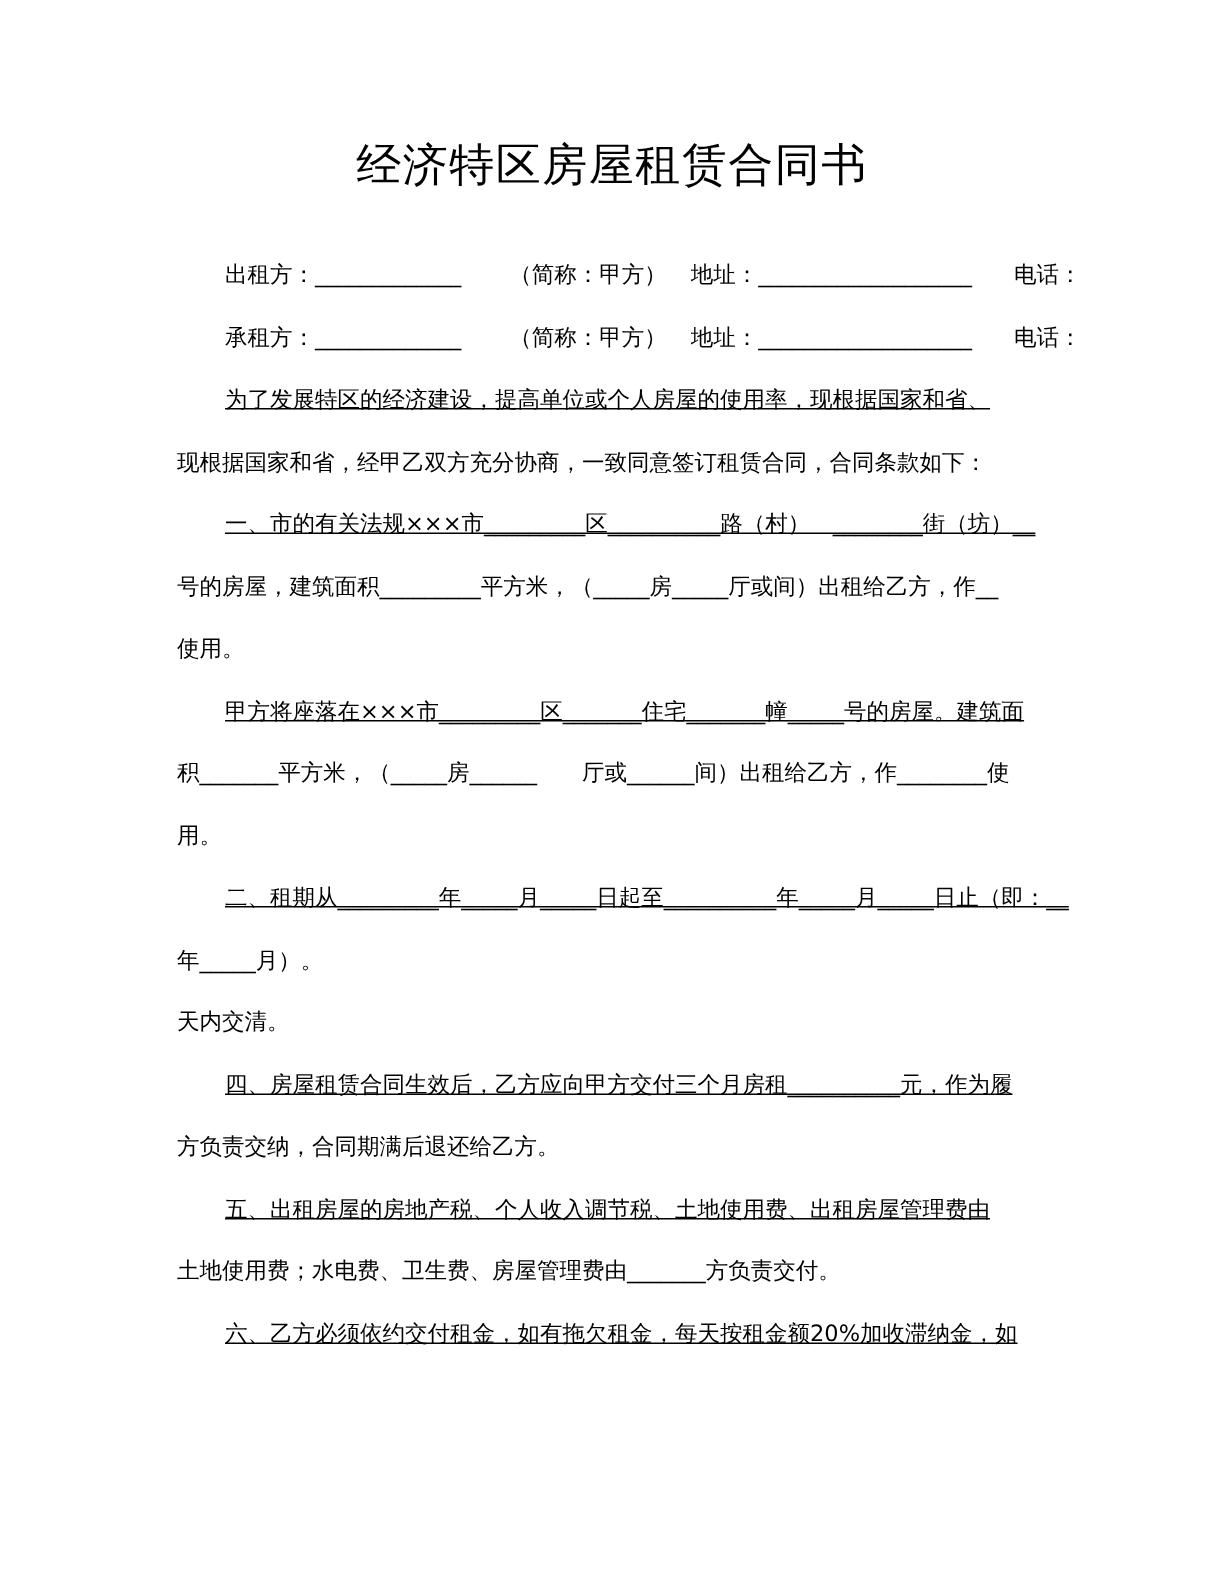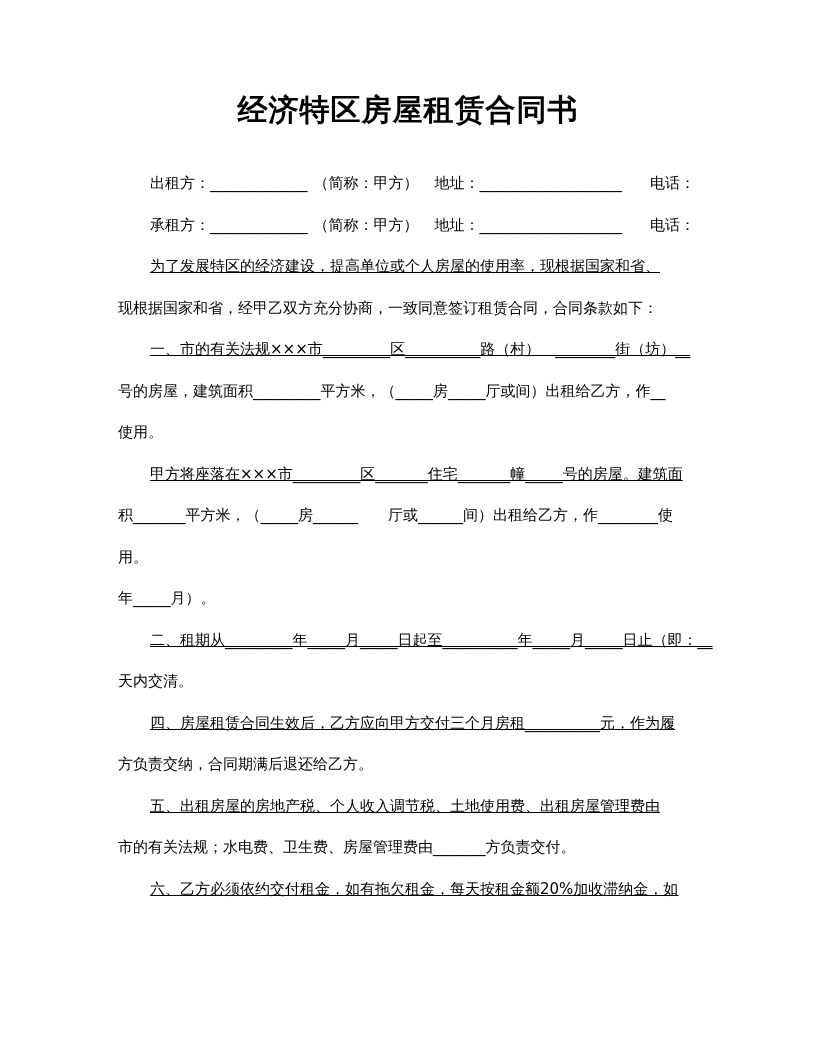--- a/index.html
+++ b/index.html
@@ -16,21 +16,21 @@
     font-family: "DejaVu Sans", "Liberation Sans", sans-serif;
     overflow: hidden;
   }
   .doc-title {
     position: absolute;
     top: 90px;
     left: 0;
     width: 100%;
     text-align: center;
     font-size: 30px;
-    font-weight: bold;
+    font-weight: normal;
     letter-spacing: 1px;
     white-space: nowrap;
   }
   .doc-body {
     position: absolute;
     top: 163px;
     left: 118px;
     width: 582px;
     font-size: 15px;
   }
@@ -42,21 +42,21 @@
   .first {
     padding-left: 32px;
     text-decoration: underline;
   }
   .party-row {
     height: 41.5px;
     line-height: 41.5px;
     white-space: nowrap;
     padding-left: 32px;
   }
-  .party-row .alias { margin-left: 6px; }
+  .party-row .alias { margin-left: 32px; }
   .party-row .addr-label { margin-left: 16px; text-align: center; }
   .party-row .phone-label { margin-left: 28px; }
   .blank { letter-spacing: 0; }
 </style>
 </head>
 <body>
 
 <div class="page">
 
   <div class="doc-title">经济特区房屋租赁合同书</div>
@@ -82,36 +82,36 @@
       <div class="line">使用。</div>
     </div>
 
     <div>
       <div class="line first">甲方将座落在×××市_________区_______住宅_______幢_____号的房屋。建筑面</div>
       <div class="line">积_______平方米，（_____房______　　厅或______间）出租给乙方，作________使</div>
       <div class="line">用。</div>
     </div>
 
     <div>
+      <div class="line first">二、租期从_________年_____月_____日起至__________年_____月_____日止（即：__</div>
       <div class="line">年_____月）。</div>
-      <div class="line first">二、租期从_________年_____月_____日起至__________年_____月_____日止（即：__</div>
     </div>
 
     <div>
       <div class="line">天内交清。</div>
     </div>
 
     <div>
       <div class="line first">四、房屋租赁合同生效后，乙方应向甲方交付三个月房租__________元，作为履</div>
       <div class="line">方负责交纳，合同期满后退还给乙方。</div>
     </div>
 
     <div>
       <div class="line first">五、出租房屋的房地产税、个人收入调节税、土地使用费、出租房屋管理费由</div>
-      <div class="line">市的有关法规；水电费、卫生费、房屋管理费由_______方负责交付。</div>
+      <div class="line">土地使用费；水电费、卫生费、房屋管理费由_______方负责交付。</div>
     </div>
 
     <div>
       <div class="line first">六、乙方必须依约交付租金，如有拖欠租金，每天按租金额20%加收滞纳金，如</div>
     </div>
 
   </div>
 </div>
 
 </body></html>

